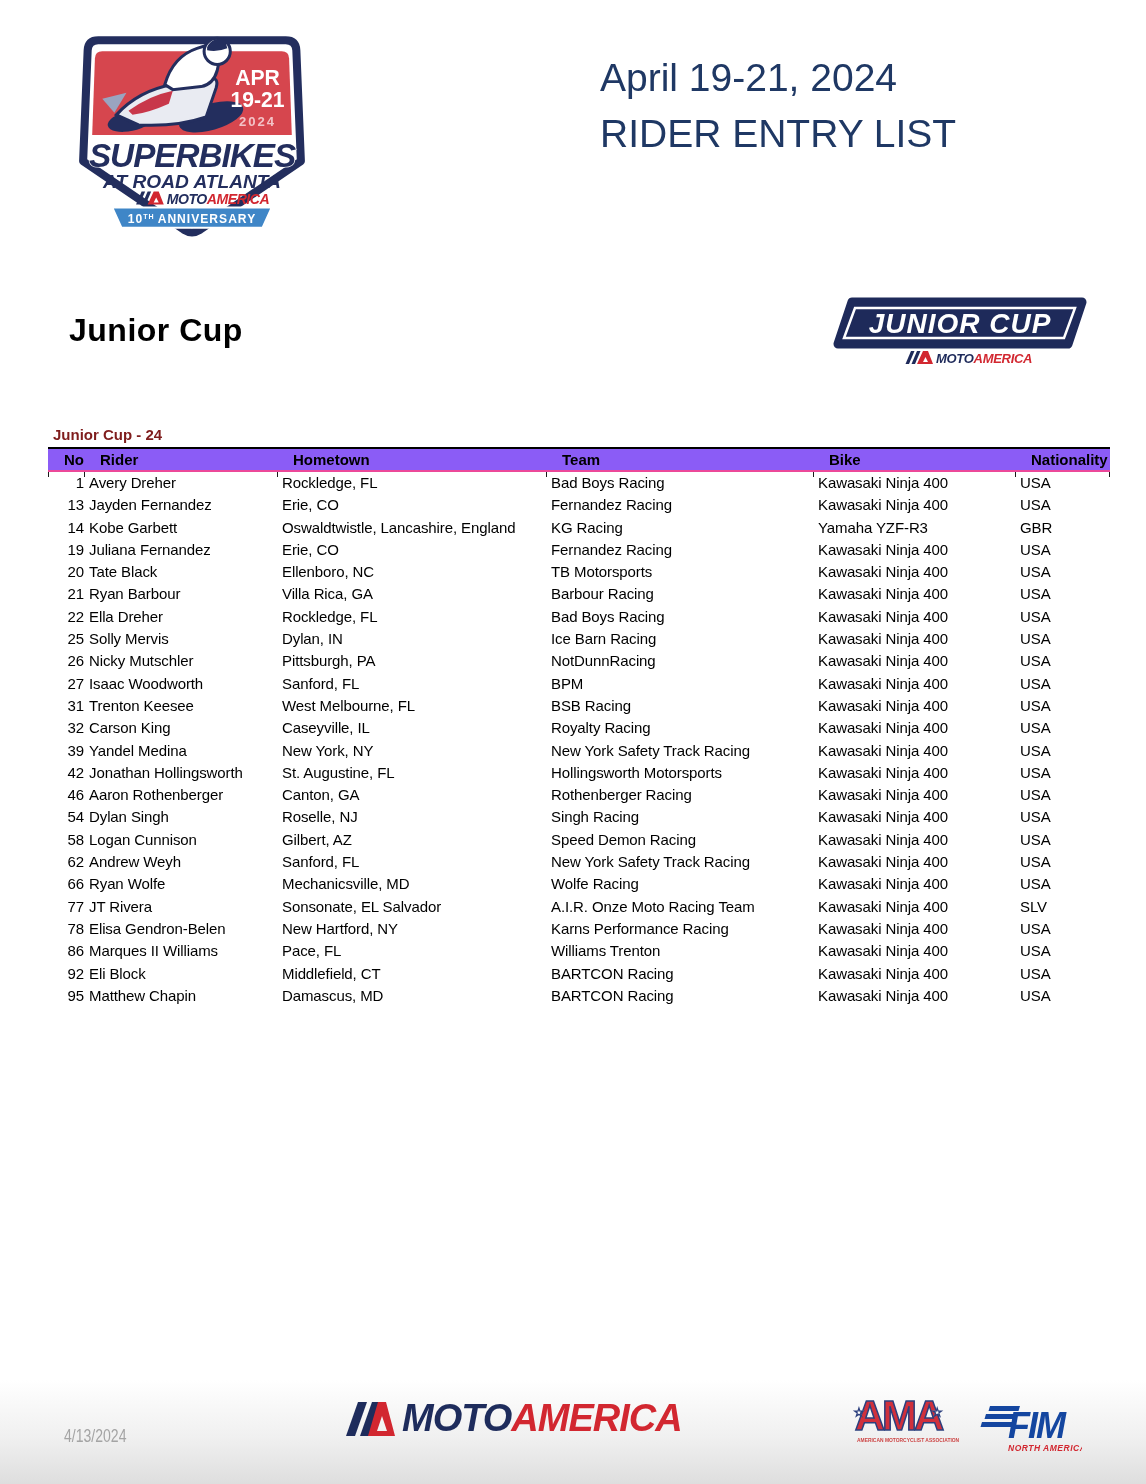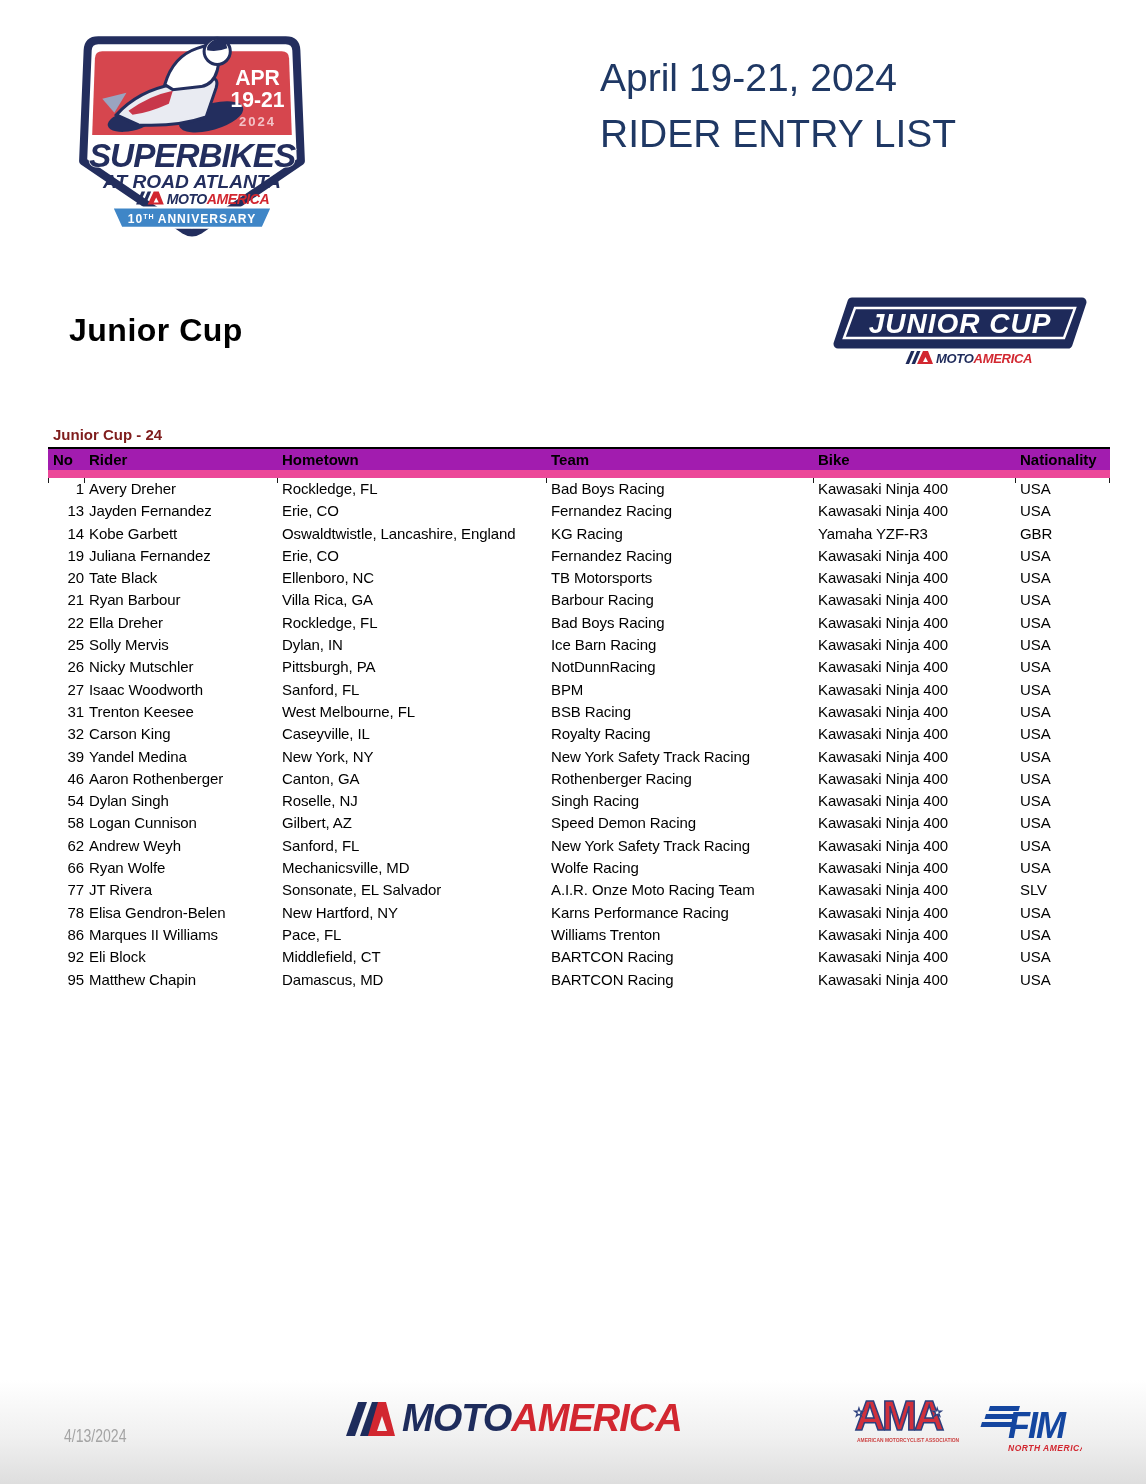--- a/index.html
+++ b/index.html
@@ -21,24 +21,24 @@
   .class-heading{
     position:absolute;left:69px;top:312px;
     font-size:32px;font-weight:bold;color:#000;letter-spacing:.5px;
   }
   .class-logo{position:absolute;left:830px;top:296px;width:260px;height:80px;}
   
   .table-wrap{position:absolute;left:48px;top:424px;width:1062px;}
   .table-caption{font-size:15px;font-weight:bold;color:#7f1d1d;line-height:21px;margin:0 0 2px 5px;}
   table.riders{border-collapse:collapse;table-layout:fixed;width:1062px;}
   table.riders th{
-    background:#a21caf;
-    border-top:2.5px solid #000;border-bottom:8px solid #ec4899;
+    background:#8b5cf6;
+    border-top:2.5px solid #000;border-bottom:2px solid #ec4899;
     font-size:15px;font-weight:bold;text-align:left;
-    height:21px;padding:0 0 0 5px;white-space:nowrap;
+    height:21px;padding:0 0 0 16px;white-space:nowrap;
   }
   table.riders td{
     font-size:15px;color:#000;height:22.3px;line-height:22.3px;
     padding:0 0 0 5px;white-space:nowrap;letter-spacing:-.1px;vertical-align:middle;
   }
   td.c-no{text-align:right;padding:0 12px 0 0;}
   th.c-no{padding-left:5px;}
   
   tbody tr:first-child td{
     background-image:linear-gradient(#1a1a1a,#1a1a1a);
@@ -270,20 +270,28 @@
     </tr>
           <tr>
       <td class="c-no">39</td>
       <td class="c-rider">Yandel Medina</td>
       <td class="c-hometown">New York, NY</td>
       <td class="c-team">New York Safety Track Racing</td>
       <td class="c-bike">Kawasaki Ninja 400</td>
       <td class="c-nat">USA</td>
     </tr>
           <tr>
+      <td class="c-no">42</td>
+      <td class="c-rider">Jonathan Hollingsworth</td>
+      <td class="c-hometown">St. Augustine, FL</td>
+      <td class="c-team">Hollingsworth Motorsports</td>
+      <td class="c-bike">Kawasaki Ninja 400</td>
+      <td class="c-nat">USA</td>
+    </tr>
+          <tr>
       <td class="c-no">46</td>
       <td class="c-rider">Aaron Rothenberger</td>
       <td class="c-hometown">Canton, GA</td>
       <td class="c-team">Rothenberger Racing</td>
       <td class="c-bike">Kawasaki Ninja 400</td>
       <td class="c-nat">USA</td>
     </tr>
           <tr>
       <td class="c-no">54</td>
       <td class="c-rider">Dylan Singh</td>

